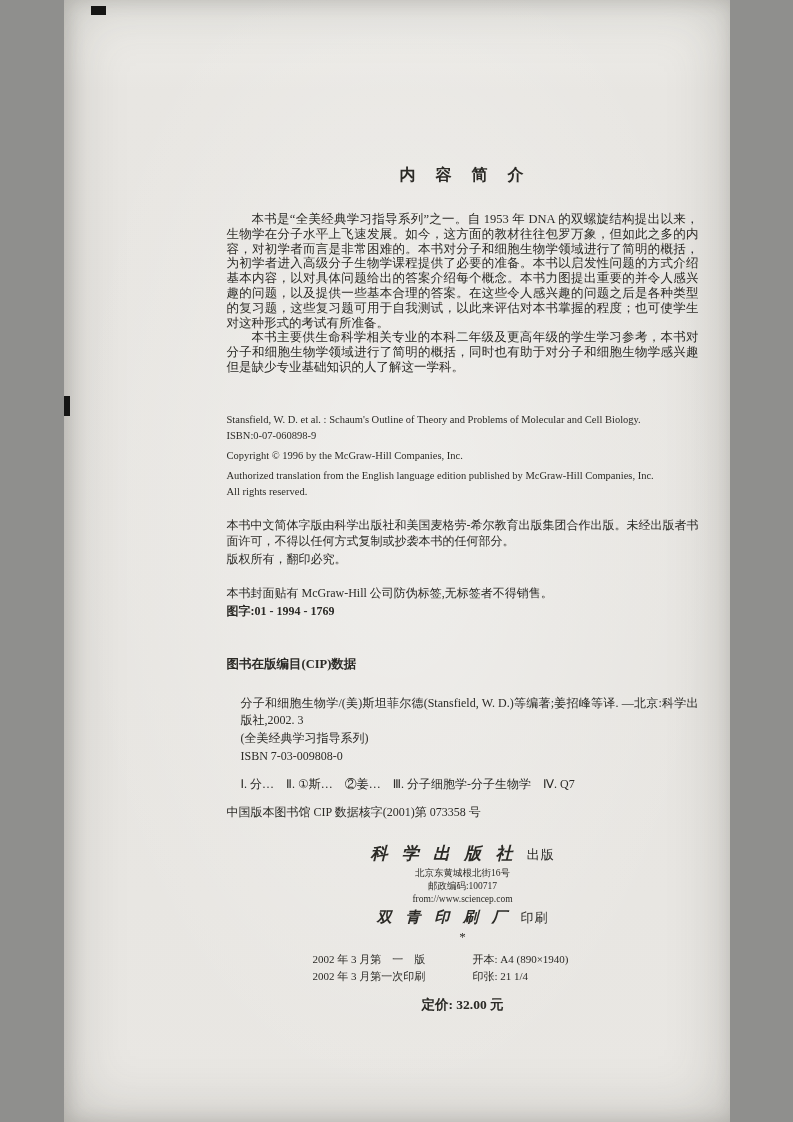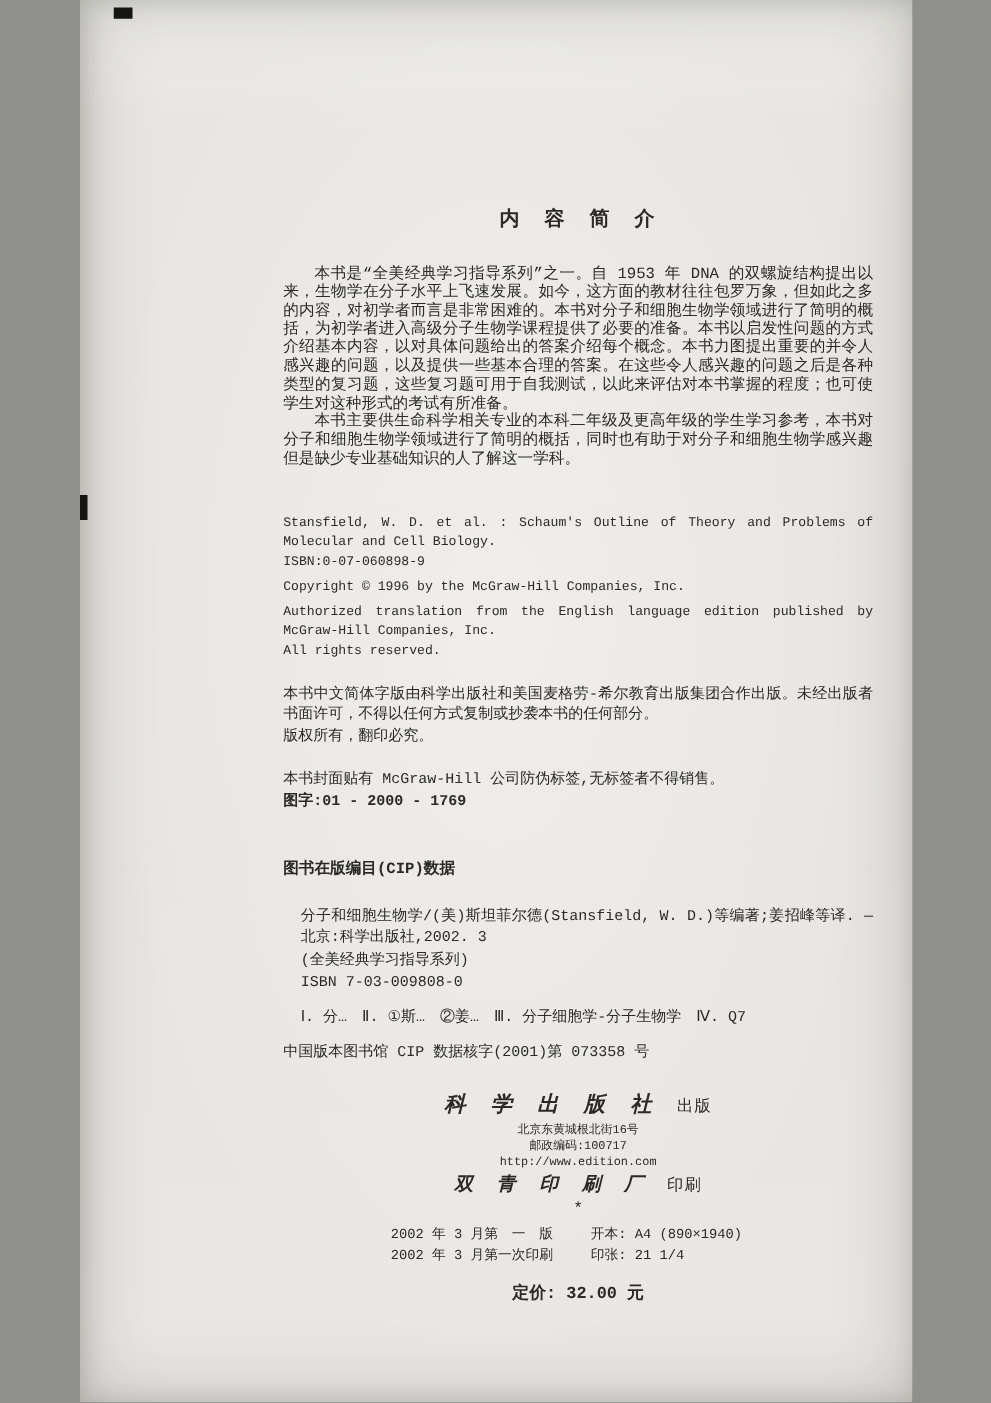--- a/index.html
+++ b/index.html
@@ -4,21 +4,21 @@
 <style>
   html,body{margin:0;padding:0;background:#8f8f8d;}
   .page{
     position:relative;
     width:666px;height:1122px;
     margin:0 auto;
     background:
       radial-gradient(ellipse at 50% 45%, rgba(255,255,255,0.35), rgba(0,0,0,0) 70%),
       linear-gradient(180deg,#efeeea 0%,#e8e6e2 8%,#e7e5e1 60%,#e9e7e3 100%);
     box-shadow: inset 0 0 60px rgba(60,58,52,0.25), inset 4px 0 18px rgba(60,58,52,0.18);
-    font-family:Liberation Mono, monospace;
+    font-family:Liberation Serif, serif;
     color:#2b2a26;
     overflow:hidden;
   }
   .artifact{position:absolute;background:#151514;}
   .content{
     position:absolute;left:163px;top:165px;width:472px;
   }
   .title{
     text-align:center;font-size:16px;font-weight:bold;letter-spacing:2px;
     margin:0 0 26px 0;
@@ -83,21 +83,21 @@
     <div class="gap-md"></div>
 
     <div>
       <p class="cn-line">本书中文简体字版由科学出版社和美国麦格劳-希尔教育出版集团合作出版。未经出版者书面许可，不得以任何方式复制或抄袭本书的任何部分。</p>
       <p class="cn-line">版权所有，翻印必究。</p>
     </div>
 
     <div class="gap-md"></div>
 
     <p class="cn-line">本书封面贴有 McGraw-Hill 公司防伪标签,无标签者不得销售。</p>
-    <p class="cn-line bold">图字:01 - 2000 - 1769</p>
+    <p class="cn-line bold">图字:01 - 1994 - 1769</p>
 
     <div class="gap-lg"></div>
 
     <p class="cip-header">图书在版编目(CIP)数据</p>
 
     <div style="height:22px"></div>
 
     <p class="cip-main">分子和细胞生物学/(美)斯坦菲尔德(Stansfield, W. D.)等编著;姜招峰等译. —北京:科学出版社,2002. 3</p>
     <p class="cip-line">(全美经典学习指导系列)</p>
     <p class="cip-line">ISBN 7-03-009808-0</p>
@@ -110,21 +110,21 @@
 
     <p class="cip-line" style="margin-left:0">中国版本图书馆 CIP 数据核字(2001)第 073358 号</p>
 
     <div class="pub-block">
       <p class="script-line">
         <span>科 学 出 版 社</span>
         <span class="suffix">出版</span>
       </p>
       <p class="pub-small">北京东黄城根北街16号</p>
       <p class="pub-small">邮政编码:100717</p>
-      <p class="pub-small">http://www.edition.com</p>
+      <p class="pub-small">from://www.sciencep.com</p>
       <p class="script-line" style="font-size:15px">
         <span>双 青 印 刷 厂</span>
         <span class="suffix">印刷</span>
       </p>
       <p class="star">*</p>
     </div>
 
     <div class="print-info">
       <div class="print-row">
         <span class="cell-l">2002 年 3 月第　一　版</span>

